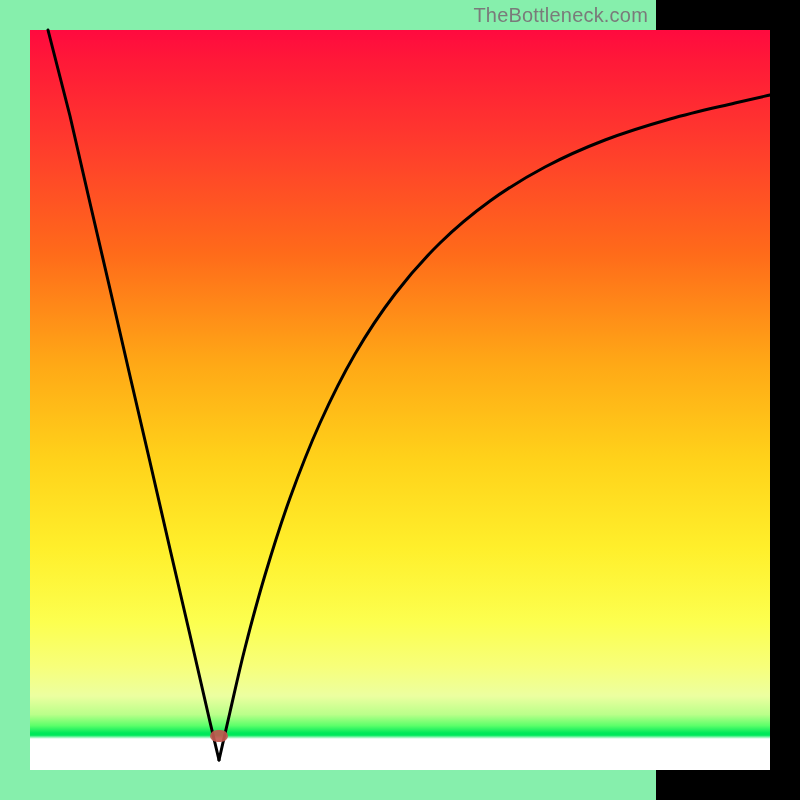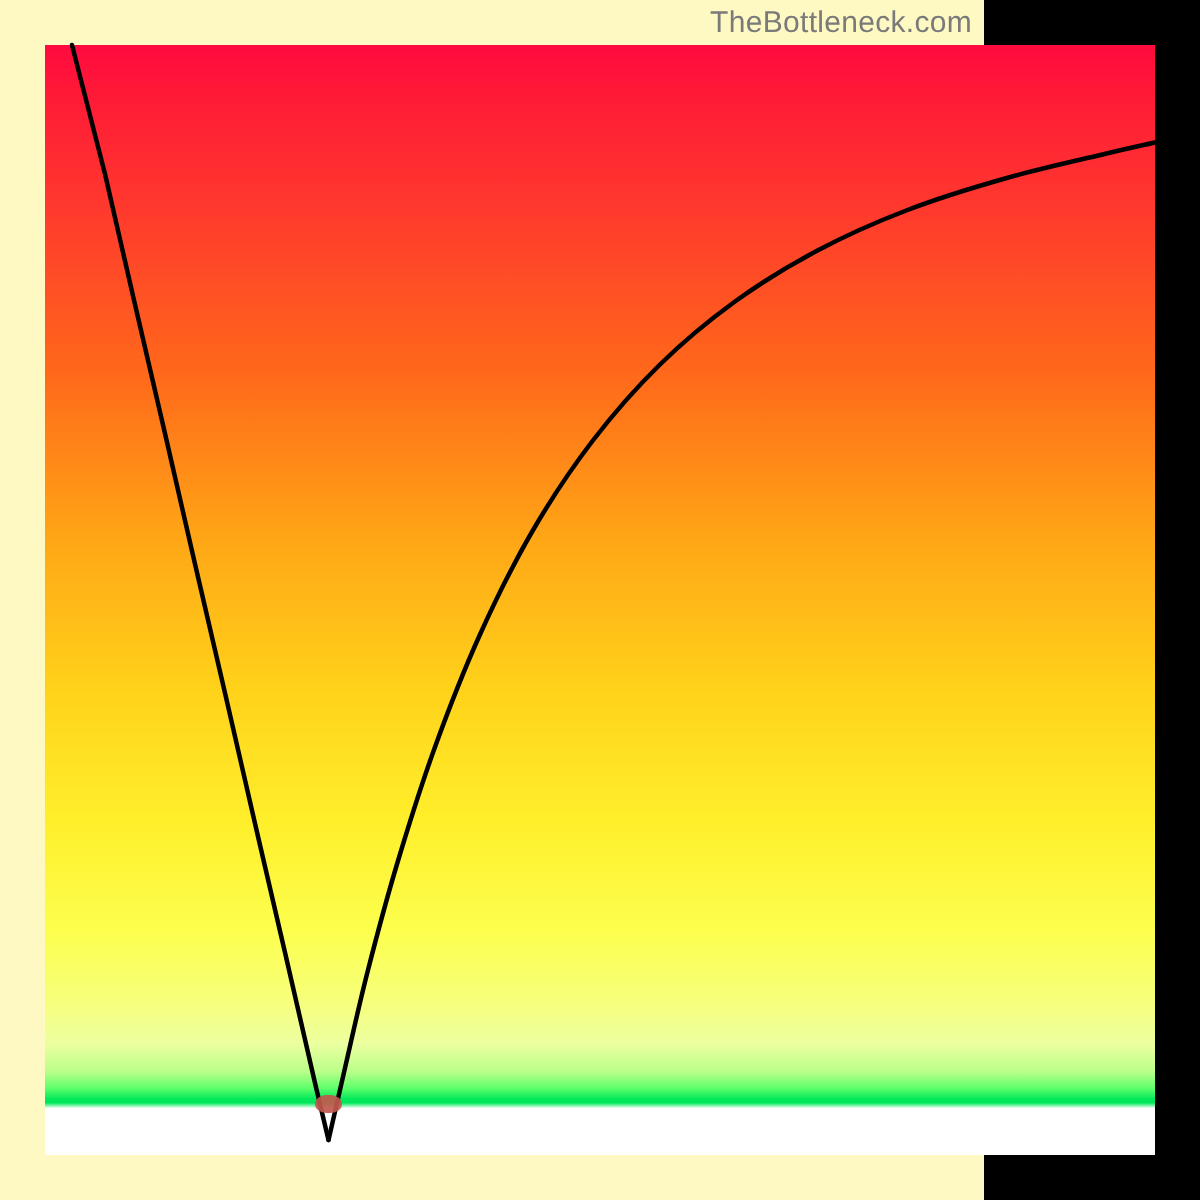--- a/index.html
+++ b/index.html
@@ -8,21 +8,21 @@
     width: 800px;
     height: 800px;
     background: #000;
     overflow: hidden;
     font-family: Arial, Helvetica, sans-serif;
   }
   .frame {
     position: relative;
     width: 656px;
     height: 800px;
-    background: #fef9c3;
+    background: #86efac;
   }
   .plot-area {
     position: absolute;
     left: 30px;
     top: 30px;
     width: 740px;
     height: 740px;
     
     background: linear-gradient(to bottom,
       #ff0a3f 0%,

